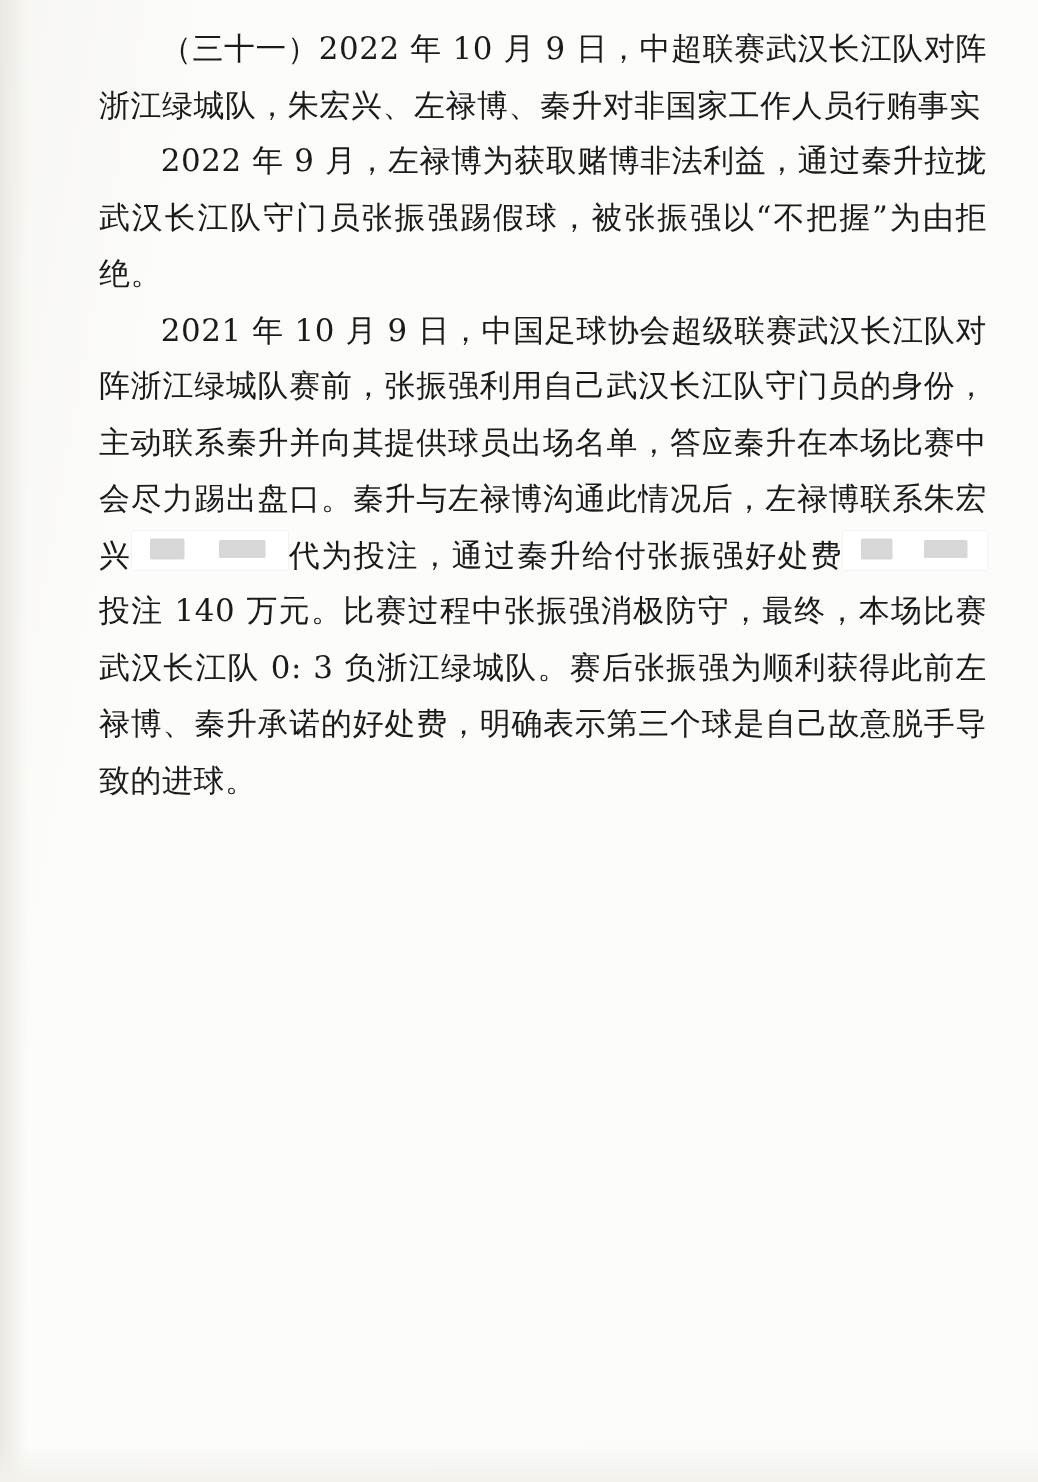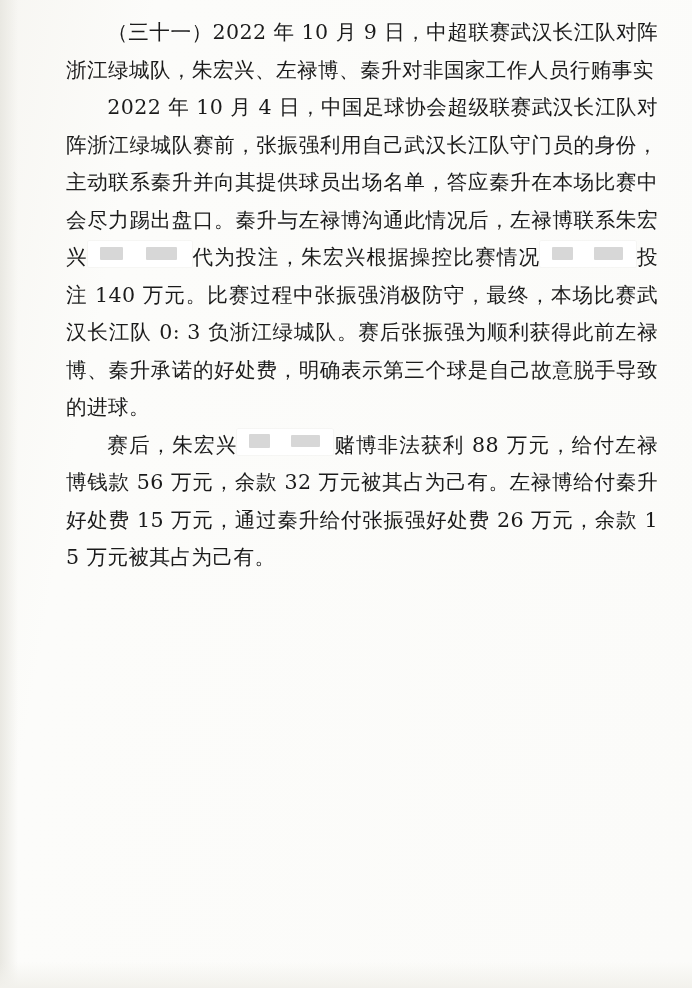--- a/index.html
+++ b/index.html
@@ -93,24 +93,24 @@
 </head>
 <body>
 
 <div class="page">
   <div class="scan-edge"></div>
 
   <p class="para">
     <span>（三十一）2022 年 10 月 9 日，中超联赛武汉长江队对阵浙江绿城队，朱宏兴、左禄博、秦升对非国家工作人员行贿事实</span>
   </p>
 
+  <p class="para">
+    <span>2022 年 9 月，左禄博为获取赌博非法利益，通过秦升拉拢武汉长江队守门员张振强踢假球，被张振强以“不把握”为由拒绝。</span>
+  </p>
 
 
   <p class="para">
-    <span>2022 年 10 月 4 日，中国足球协会超级联赛武汉长江队对阵浙江绿城队赛前，张振强利用自己武汉长江队守门员的身份，主动联系秦升并向其提供球员出场名单，答应秦升在本场比赛中会尽力踢出盘口。秦升与左禄博沟通此情况后，左禄博联系朱宏兴</span><span class="redact r-w4"></span><span>代为投注，朱宏兴根据操控比赛情况</span><span class="redact r-w2"></span><span>投注 140 万元。比赛过程中张振强消极防守，最终，本场比赛武汉长江队 0: 3 负浙江绿城队。赛后张振强为顺利获得此前左禄博、秦升承诺的好处费，明确表示第三个球是自己故意脱手导致的进球。</span>
+    <span>2021 年 10 月 9 日，中国足球协会超级联赛武汉长江队对阵浙江绿城队赛前，张振强利用自己武汉长江队守门员的身份，主动联系秦升并向其提供球员出场名单，答应秦升在本场比赛中会尽力踢出盘口。秦升与左禄博沟通此情况后，左禄博联系朱宏兴</span><span class="redact r-w4"></span><span>代为投注，通过秦升给付张振强好处费</span><span class="redact r-w2"></span><span>投注 140 万元。比赛过程中张振强消极防守，最终，本场比赛武汉长江队 0: 3 负浙江绿城队。赛后张振强为顺利获得此前左禄博、秦升承诺的好处费，明确表示第三个球是自己故意脱手导致的进球。</span>
   </p>
 
-  <p class="para">
-    <span>赛后，朱宏兴</span><span class="redact r-w2"></span><span>赌博非法获利 88 万元，给付左禄博钱款 56 万元，余款 32 万元被其占为己有。左禄博给付秦升好处费 15 万元，通过秦升给付张振强好处费 26 万元，余款 15 万元被其占为己有。</span>
-  </p>
 
   <div class="scan-bottom"></div>
 </div>
 
 </body></html>

